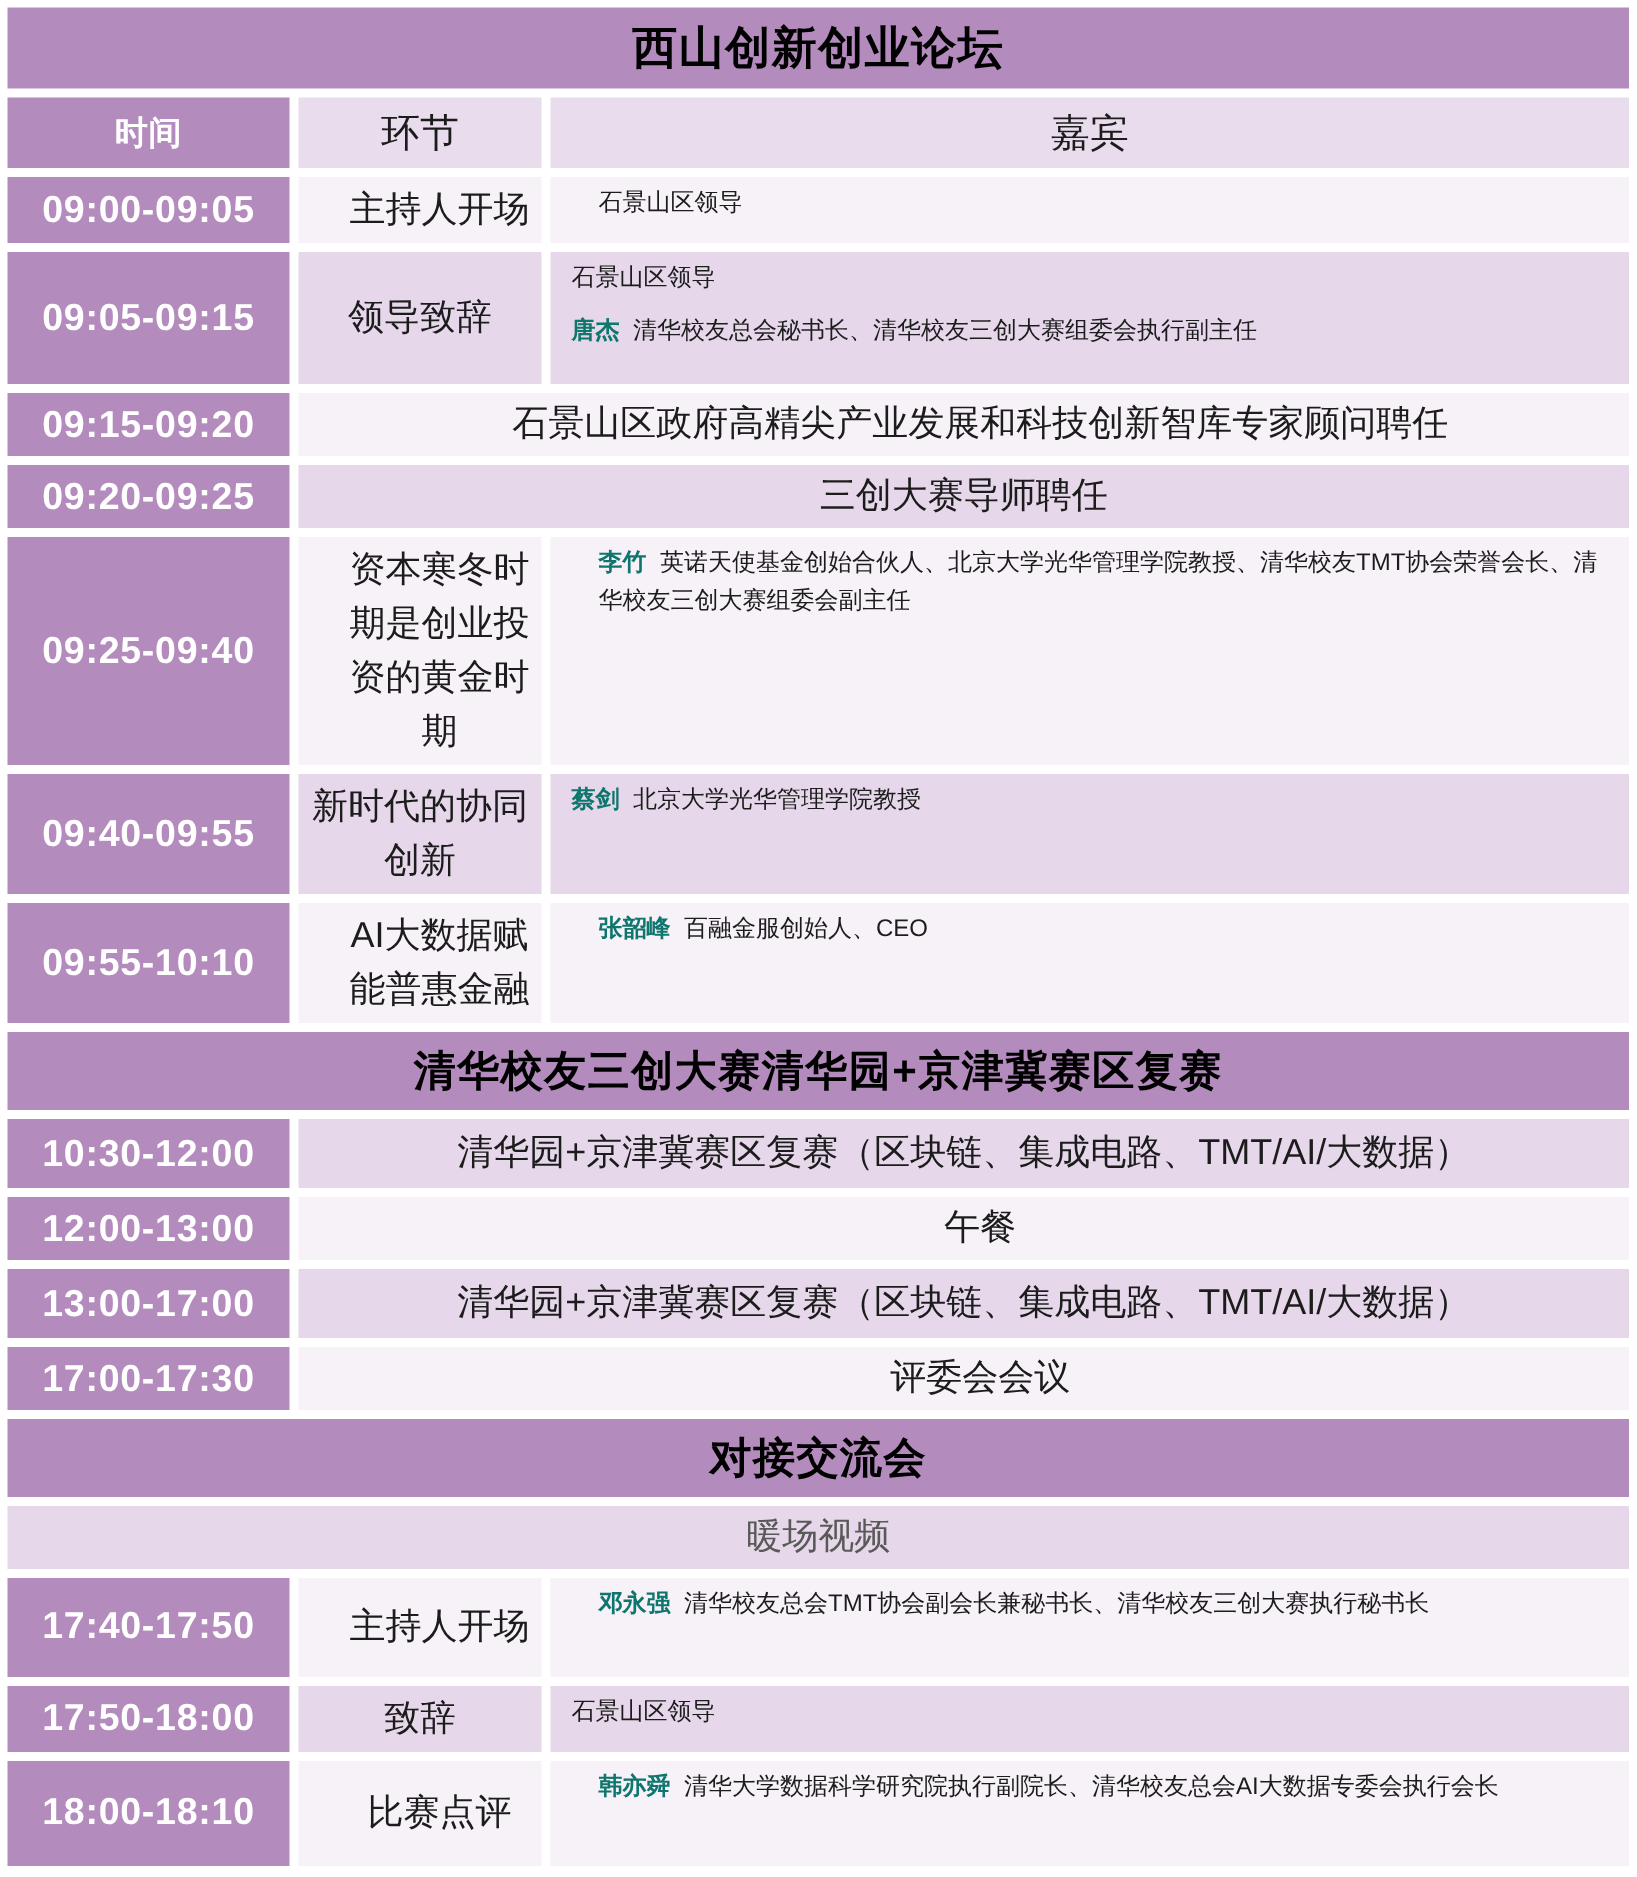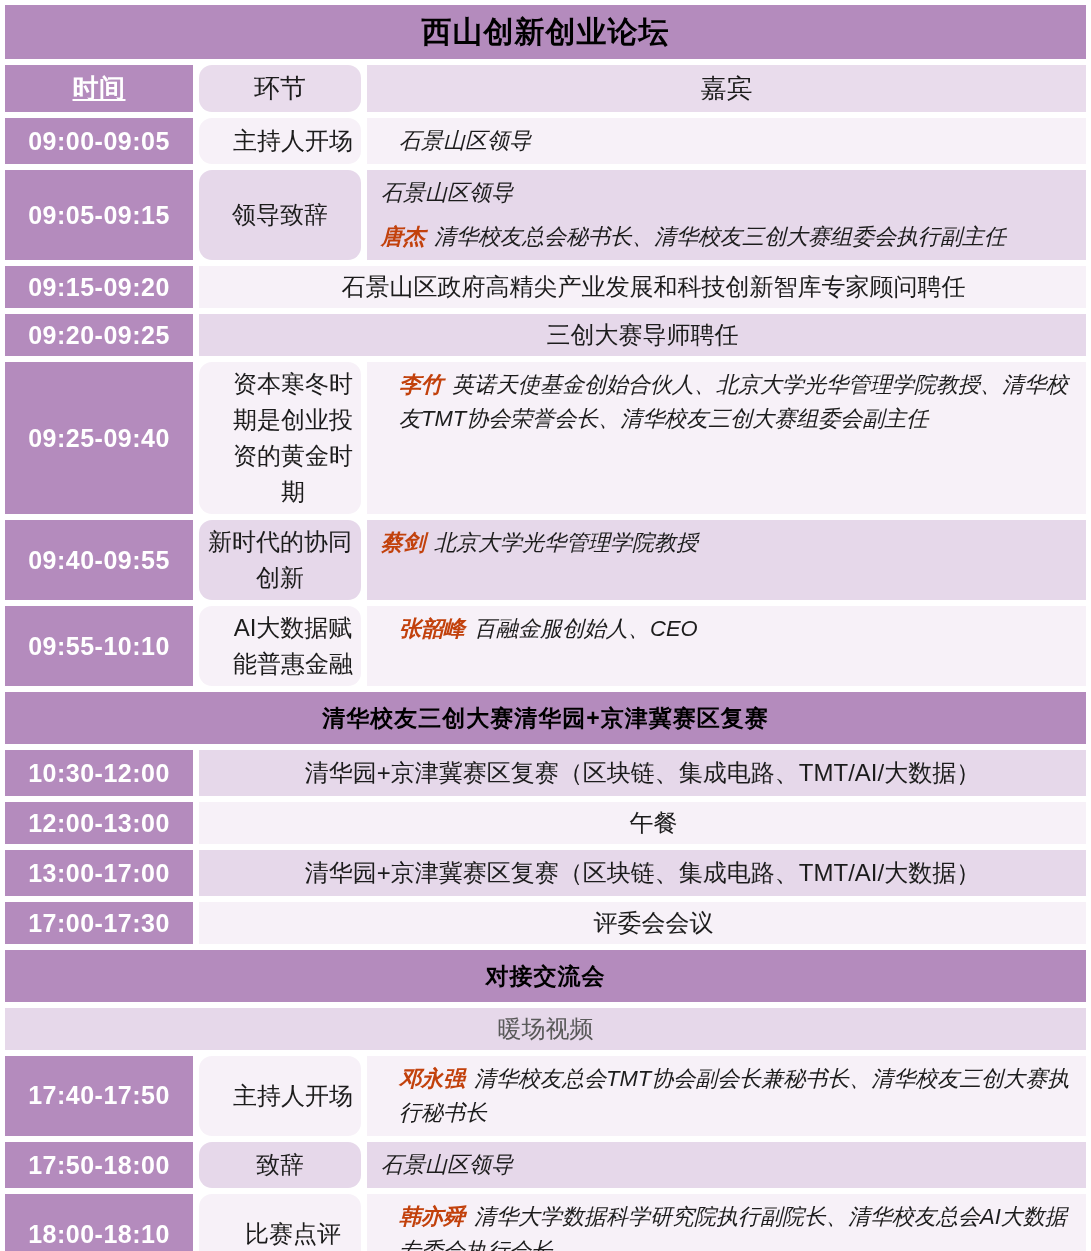--- a/index.html
+++ b/index.html
@@ -12,34 +12,34 @@
   }
   html,body{margin:0;padding:0;}
   body{
     width:1091px;height:1251px;background:#ffffff;position:relative;
     font-family:"Liberation Sans","DejaVu Sans",sans-serif;color:var(--ink);
   }
   .tbl{position:absolute;left:5px;top:5px;right:5px;display:flex;flex-direction:column;gap:6px;}
   .row{display:flex;gap:6px;align-items:stretch;}
   .cell{display:flex;align-items:center;justify-content:center;text-align:center;box-sizing:border-box;}
   .time{flex:0 0 188px;background:var(--purple);color:#ffffff;font-weight:bold;font-size:25px;letter-spacing:.5px;}
-  .seg{flex:0 0 162px;font-size:24px;line-height:1.5;padding:4px 6px;border-radius:13px;}
-  .guest{flex:1 1 auto;font-size:22px;line-height:1.55;justify-content:flex-start;text-align:left;padding:6px 14px;
-         flex-direction:column;align-items:flex-start;row-gap:10px;font-style:italic;}
+  .seg{flex:0 0 162px;font-size:24px;line-height:1.5;padding:4px 6px;}
+  .guest{flex:1 1 auto;font-size:16px;line-height:1.55;justify-content:flex-start;text-align:left;padding:6px 14px;
+         flex-direction:column;align-items:flex-start;row-gap:10px;}
   .guest .line{display:block;}
   .merged{flex:1 1 auto;font-size:24px;line-height:1.4;padding:4px 10px;}
   .band-l{background:var(--band-l);padding-left:32px;}
   .band-d{background:var(--band-d);}
   .band-h{background:var(--hdr-band);}
   .bar{background:var(--purple);color:#000000;font-weight:bold;font-size:30px;
        display:flex;align-items:center;justify-content:center;letter-spacing:1px;}
-  .bar.sub{font-size:23px;}
-  .th{font-size:26px;text-decoration:underline;}
+  .bar.sub{font-size:28px;}
+  .th{font-size:22px;}
   .th2{font-size:26px;font-weight:400;}
-  .name{font-weight:bold;color:#c2410c;margin-right:9px;}
+  .name{font-weight:bold;color:#0f766e;margin-right:9px;}
   .muted{color:var(--muted);}
 </style>
 </head>
 <body>
 
 <div class="tbl">
 
   <div class="bar" style="min-height:54px">西山创新创业论坛</div>
 
   <div class="row" style="min-height:38px">

